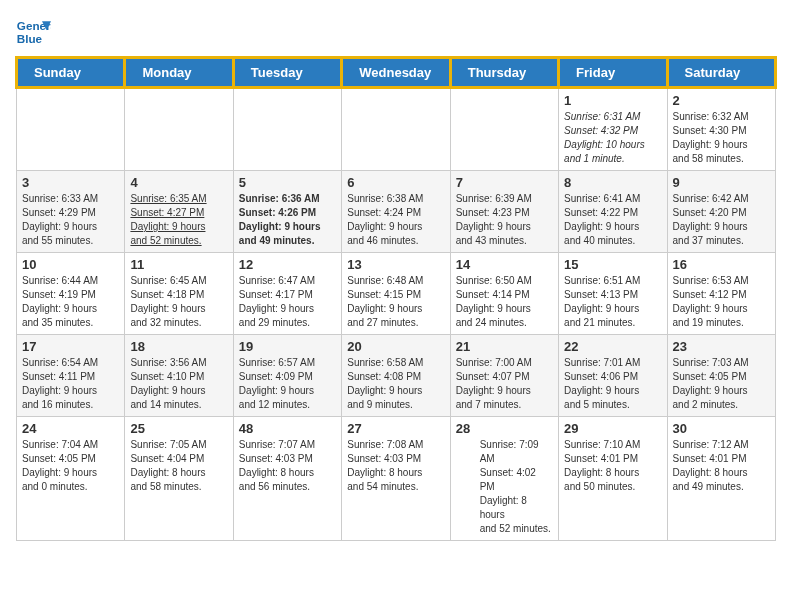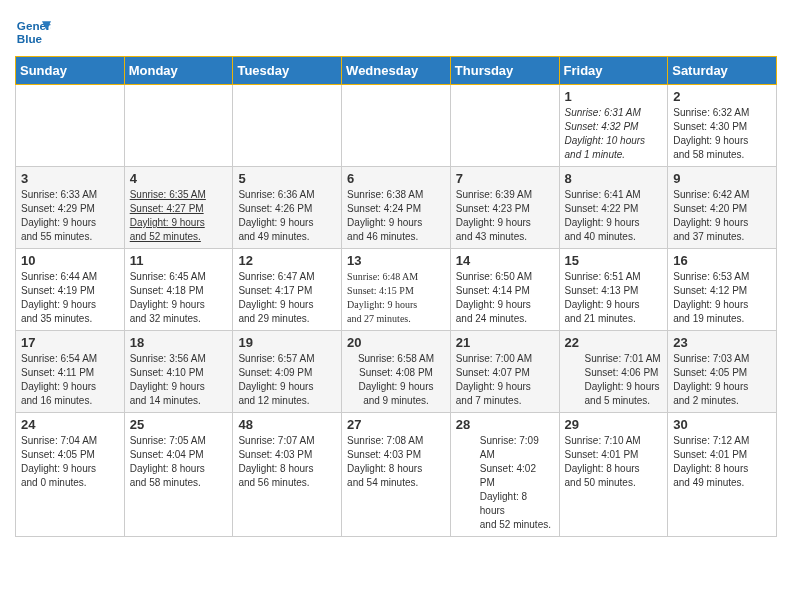--- a/index.html
+++ b/index.html
@@ -43,23 +43,23 @@
     .calendar-table {
       width: 100%;
       border-collapse: collapse;
       table-layout: fixed;
     }
     .calendar-table thead tr th {
       background-color: #2a7bbf;
       color: #fff;
       font-size: 13px;
       font-weight: bold;
-      padding: 6px 4px;
+      padding: 6px 16px;
       text-align: left;
-      border: 1px solid #eab308;
+      border: 3px solid #eab308;
     }
     .calendar-table tbody tr td {
       border: 1px solid #ccc;
       vertical-align: top;
       padding: 4px 5px;
       font-size: 10.5px;
       color: #333;
       height: 78px;
       background: #fff;
     }
@@ -146,21 +146,21 @@
         </td>
         <td>
           <span class="day-number">4</span>
           <div class="day-info" style="white-space: pre-line; text-decoration: underline;">Sunrise: 6:35 AM
 Sunset: 4:27 PM
 Daylight: 9 hours
 and 52 minutes.</div>
         </td>
         <td>
           <span class="day-number">5</span>
-          <div class="day-info" style="white-space: pre-line;">Sunrise: 6:36 AM
+          <div class="day-info" style="white-space: pre-line; font-weight: bold;">Sunrise: 6:36 AM
 Sunset: 4:26 PM
 Daylight: 9 hours
 and 49 minutes.</div>
         </td>
         <td>
           <span class="day-number">6</span>
           <div class="day-info" style="white-space: pre-line;">Sunrise: 6:38 AM
 Sunset: 4:24 PM
 Daylight: 9 hours
 and 46 minutes.</div>
@@ -204,21 +204,21 @@
         </td>
         <td>
           <span class="day-number">12</span>
           <div class="day-info" style="white-space: pre-line;">Sunrise: 6:47 AM
 Sunset: 4:17 PM
 Daylight: 9 hours
 and 29 minutes.</div>
         </td>
         <td>
           <span class="day-number">13</span>
-          <div class="day-info" style="white-space: pre-line; font-family: Liberation Serif, serif;">Sunrise: 6:48 AM
+          <div class="day-info" style="white-space: pre-line;">Sunrise: 6:48 AM
 Sunset: 4:15 PM
 Daylight: 9 hours
 and 27 minutes.</div>
         </td>
         <td>
           <span class="day-number">14</span>
           <div class="day-info" style="white-space: pre-line;">Sunrise: 6:50 AM
 Sunset: 4:14 PM
 Daylight: 9 hours
 and 24 minutes.</div>
@@ -255,35 +255,35 @@
         </td>
         <td>
           <span class="day-number">19</span>
           <div class="day-info" style="white-space: pre-line;">Sunrise: 6:57 AM
 Sunset: 4:09 PM
 Daylight: 9 hours
 and 12 minutes.</div>
         </td>
         <td>
           <span class="day-number">20</span>
-          <div class="day-info" style="white-space: pre-line; text-align: center;">Sunrise: 6:58 AM
+          <div class="day-info" style="white-space: pre-line;">Sunrise: 6:58 AM
 Sunset: 4:08 PM
 Daylight: 9 hours
 and 9 minutes.</div>
         </td>
         <td>
           <span class="day-number">21</span>
           <div class="day-info" style="white-space: pre-line;">Sunrise: 7:00 AM
 Sunset: 4:07 PM
 Daylight: 9 hours
 and 7 minutes.</div>
         </td>
         <td>
           <span class="day-number">22</span>
-          <div class="day-info" style="white-space: pre-line; margin-left: 20px;">Sunrise: 7:01 AM
+          <div class="day-info" style="white-space: pre-line;">Sunrise: 7:01 AM
 Sunset: 4:06 PM
 Daylight: 9 hours
 and 5 minutes.</div>
         </td>
         <td>
           <span class="day-number">23</span>
           <div class="day-info" style="white-space: pre-line;">Sunrise: 7:03 AM
 Sunset: 4:05 PM
 Daylight: 9 hours
 and 2 minutes.</div>

